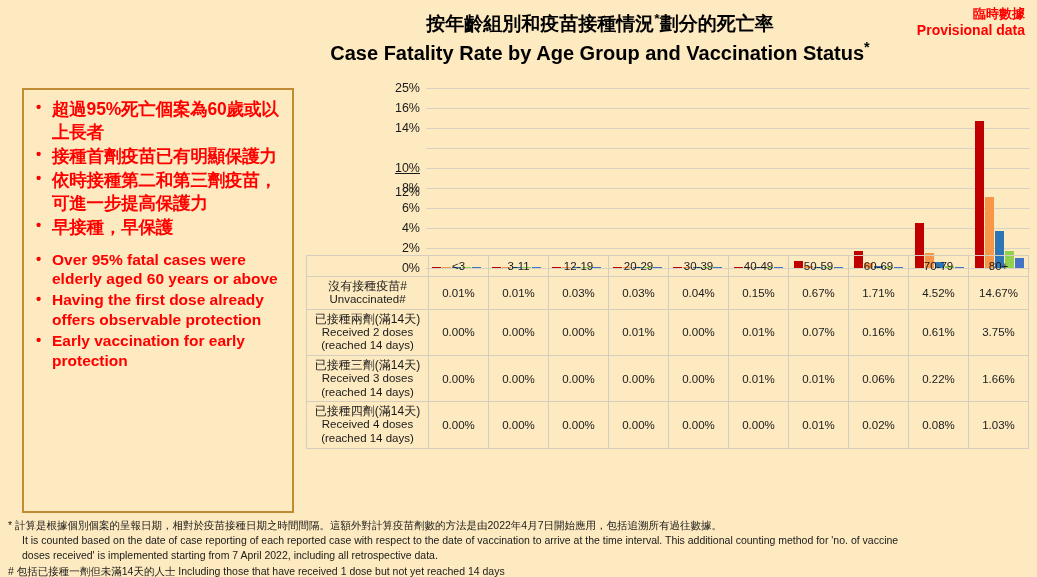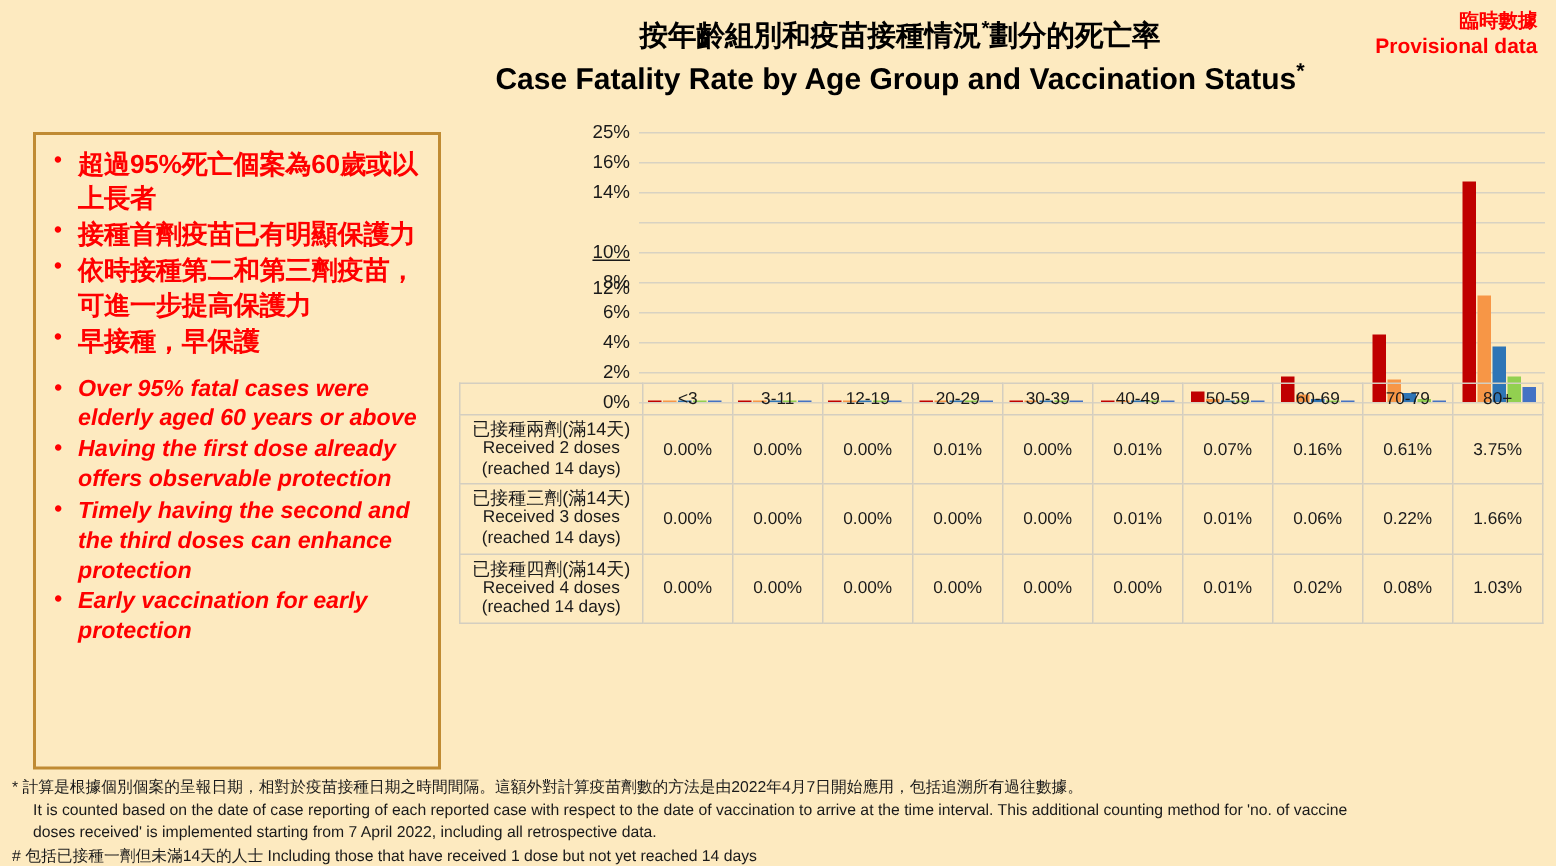--- a/index.html
+++ b/index.html
@@ -79,21 +79,20 @@
     color: #FF0000;
   }
   ul.bullets li.zh {
     font-size: 17.5px;
     line-height: 1.32;
     letter-spacing: -0.2px;
   }
   ul.bullets li.en {
     font-size: 15.5px;
     line-height: 1.28;
-    font-style: italic;
   }
   ul.bullets li.gap { margin-top: 10px; }
 
   
   #chart {
     position: absolute;
     left: 380px; top: 88px;
     width: 650px; height: 180px;
   }
   #y-axis {
@@ -202,21 +201,20 @@
   </div>
 
   <div id="bullets-box">
     <ul class="bullets">
       <li class="zh">超過95%死亡個案為60歲或以上長者</li>
       <li class="zh">接種首劑疫苗已有明顯保護力</li>
       <li class="zh">依時接種第二和第三劑疫苗，可進一步提高保護力</li>
       <li class="zh">早接種，早保護</li>
       <li class="en gap">Over 95% fatal cases were elderly aged 60 years or above</li>
       <li class="en">Having the first dose already offers observable protection</li>
-      <li class="en">Timely having the second and the third doses can enhance protection</li>
       <li class="en">Early vaccination for early protection</li>
     </ul>
   </div>
 
   <div id="chart">
     <div id="y-axis">
         <div class="ytick" style="top: 180px;">0%</div>
         <div class="ytick" style="top: 160px;">2%</div>
         <div class="ytick" style="top: 140px;">4%</div>
         <div class="ytick" style="top: 120px;">6%</div>
@@ -335,20 +333,36 @@
             <th class="hdr">20-29</th>
             <th class="hdr">30-39</th>
             <th class="hdr">40-49</th>
             <th class="hdr">50-59</th>
             <th class="hdr">60-69</th>
             <th class="hdr">70-79</th>
             <th class="hdr">80+</th>
           </tr>
       </thead>
       <tbody id="tbody">
+          <tr class="r1">
+            <td class="rowlabel">
+              <span class="zh">沒有接種疫苗#</span>
+              <span class="en">Unvaccinated#</span>
+            </td>
+            <td class="val">0.01%</td>
+            <td class="val">0.01%</td>
+            <td class="val">0.03%</td>
+            <td class="val">0.03%</td>
+            <td class="val">0.04%</td>
+            <td class="val">0.15%</td>
+            <td class="val">0.67%</td>
+            <td class="val">1.71%</td>
+            <td class="val">4.52%</td>
+            <td class="val">14.67%</td>
+          </tr>
           <tr>
             <td class="rowlabel">
               <span class="zh">已接種兩劑(滿14天)</span>
               <span class="en">Received 2 doses</span>
               <span class="en">(reached 14 days)</span>
             </td>
             <td class="val">0.00%</td>
             <td class="val">0.00%</td>
             <td class="val">0.00%</td>
             <td class="val">0.01%</td>

